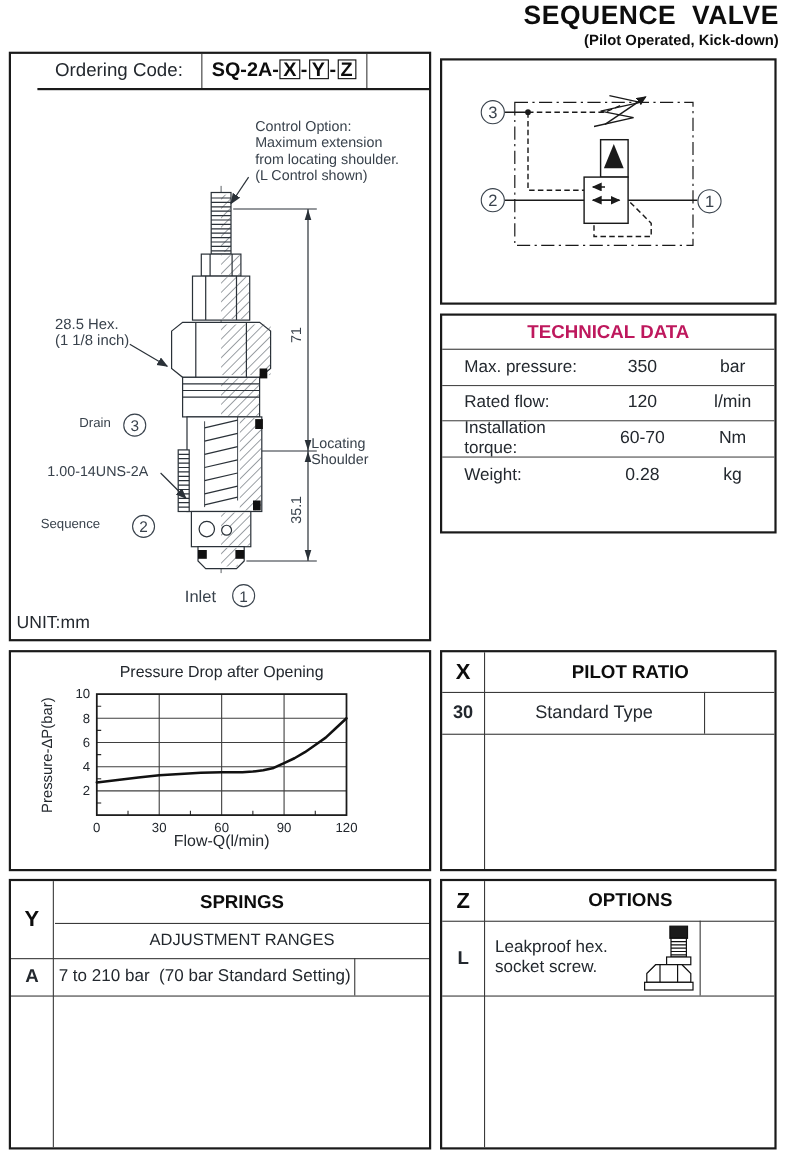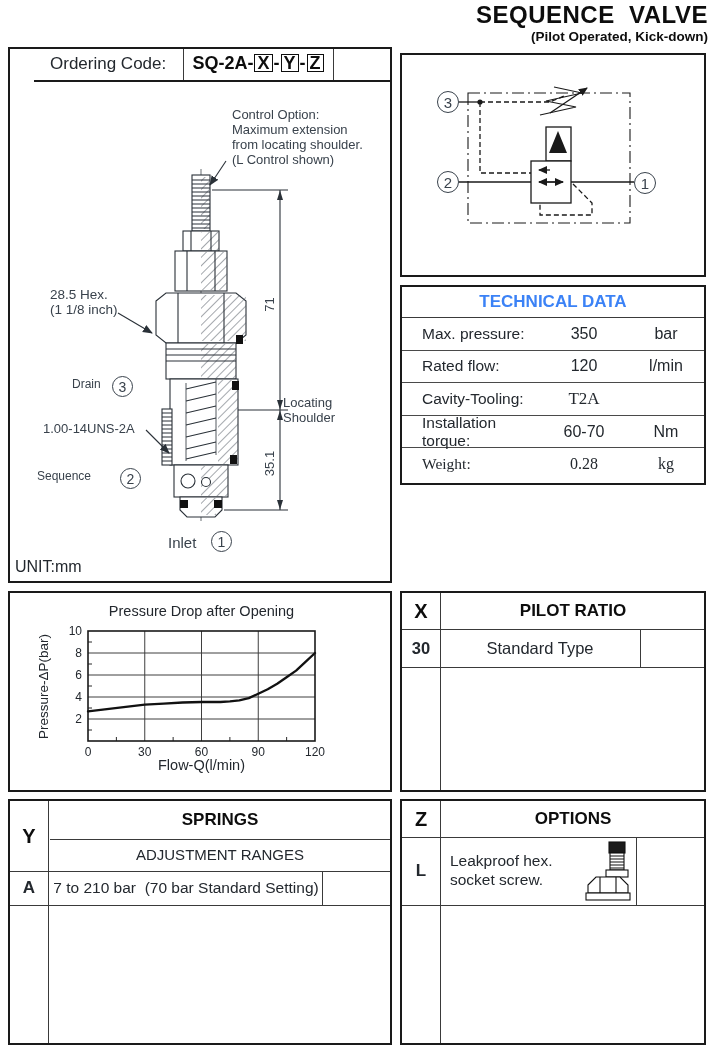--- a/index.html
+++ b/index.html
@@ -18,23 +18,23 @@
   .ord-rest{flex:1;}
   .codebox{display:inline-block;border:1.8px solid #0d0d0d;padding:0 2px;line-height:16px;margin:0 1px;}
   
   .ann{position:absolute;color:#39424c;font-size:13px;line-height:15px;}
   .ann-big{position:absolute;color:#39424c;font-size:12px;}
   .portnum{position:absolute;width:21px;height:21px;border:1.5px solid #39424c;border-radius:50%;
            font-size:14px;line-height:20px;text-align:center;color:#39424c;box-sizing:border-box;background:#fff;}
   .rot{transform:rotate(-90deg);}
   .unit{position:absolute;left:5px;top:509px;font-size:16px;color:#23282e;}
   
-  .td-title{height:30px;line-height:30px;text-align:center;font-weight:bold;font-size:17px;color:#3b82f6;border-bottom:1.5px solid #3a3a3a;}
+  .td-title{height:30px;line-height:30px;text-align:center;font-weight:bold;font-size:17px;color:#be185d;border-bottom:1.5px solid #3a3a3a;}
   .td-row{height:31.6px;display:flex;align-items:center;border-bottom:1.2px solid #4a4a4a;}
-  .td-row:last-child{border-bottom:none;font-family:Liberation Serif, serif;}
+  .td-row:last-child{border-bottom:none;}
   .td-label{flex:1;padding-left:20px;font-size:15.5px;}
   .td-value{width:88px;text-align:center;font-size:16px;}
   .td-unit{width:76px;text-align:center;font-size:16px;}
   .serif{font-family:"Liberation Serif",serif;font-size:17px;}
   
   .lc{position:absolute;box-sizing:border-box;}
   .vline{position:absolute;width:0;border-left:1.5px solid #3a3a3a;}
   .hline{position:absolute;height:0;border-top:1.5px solid #3a3a3a;}
   .cell-letter{font-weight:bold;font-size:20px;color:#0d0d0d;text-align:center;}
   .cell-title{font-weight:bold;font-size:17px;color:#0d0d0d;text-align:center;}
@@ -207,25 +207,20 @@
   <div class="td-title">TECHNICAL DATA</div>
   <div class="td-row">
     <div class="td-label">Max. pressure:</div>
     <div class="td-value">350</div>
     <div class="td-unit">bar</div>
   </div>
   <div class="td-row">
     <div class="td-label">Rated flow:</div>
     <div class="td-value">120</div>
     <div class="td-unit">l/min</div>
-  </div>
-  <div class="td-row">
-    <div class="td-label">Cavity-Tooling:</div>
-    <div class="td-value serif">T2A</div>
-    <div class="td-unit"></div>
   </div>
   <div class="td-row">
     <div class="td-label">Installation torque:</div>
     <div class="td-value">60-70</div>
     <div class="td-unit">Nm</div>
   </div>
   <div class="td-row">
     <div class="td-label">Weight:</div>
     <div class="td-value">0.28</div>
     <div class="td-unit">kg</div>

